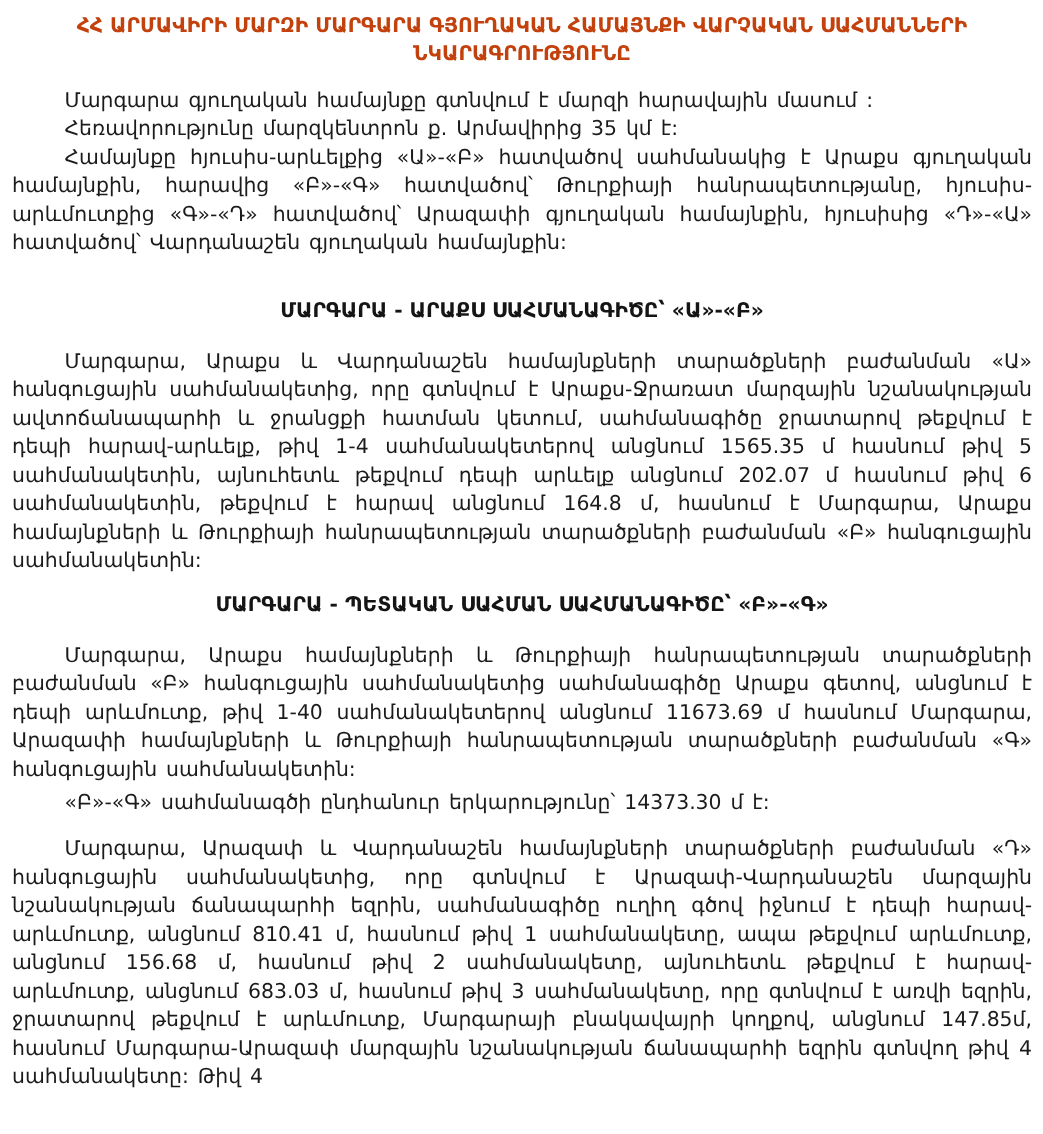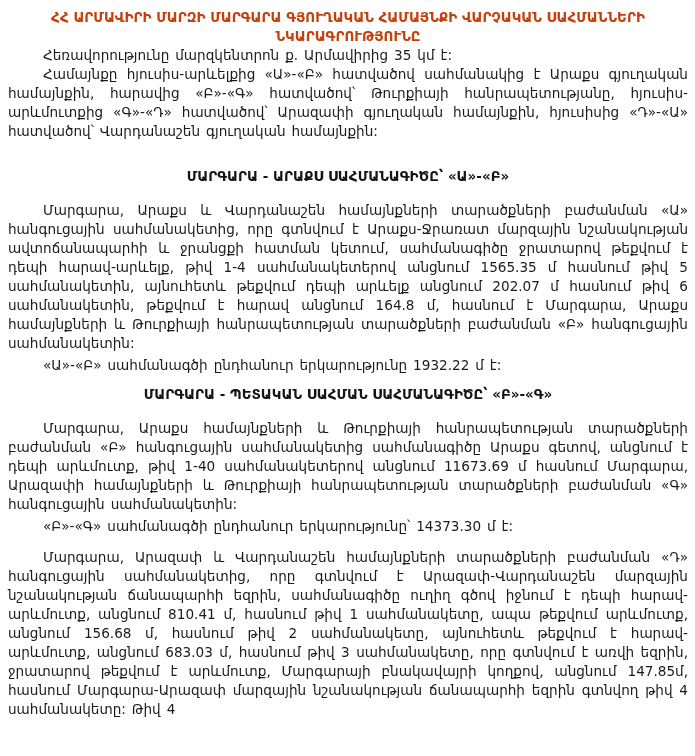--- a/index.html
+++ b/index.html
@@ -51,30 +51,30 @@
   .p-length  { margin-top: 3px; }
   .p-last    { margin-top: 12px; }
 </style>
 </head>
 <body>
 
 <div class="page">
 
   <h1 class="doc-title">ՀՀ ԱՐՄԱՎԻՐԻ ՄԱՐԶԻ ՄԱՐԳԱՐԱ ԳՅՈՒՂԱԿԱՆ ՀԱՄԱՅՆՔԻ ՎԱՐՉԱԿԱՆ ՍԱՀՄԱՆՆԵՐԻ ՆԿԱՐԱԳՐՈՒԹՅՈՒՆԸ</h1>
 
+  <p class="para intro-first">Մարգարա գյուղական համայնքը գտնվում է մարզի հարավային մասում :</p>
 
   <p class="para">Հեռավորությունը մարզկենտրոն ք. Արմավիրից 35 կմ է:</p>
 
   <p class="para">Համայնքը հյուսիս-արևելքից «Ա»-«Բ» հատվածով սահմանակից է Արաքս գյուղական համայնքին, հարավից «Բ»-«Գ» հատվածով՝ Թուրքիայի հանրապետությանը, հյուսիս-արևմուտքից «Գ»-«Դ» հատվածով՝ Արազափի գյուղական համայնքին, հյուսիսից «Դ»-«Ա» հատվածով՝ Վարդանաշեն գյուղական համայնքին:</p>
 
   <h2 class="section-heading h-araks">ՄԱՐԳԱՐԱ - ԱՐԱՔՍ ՍԱՀՄԱՆԱԳԻԾԸ՝ «Ա»-«Բ»</h2>
 
   <p class="para p-after-heading">Մարգարա, Արաքս և Վարդանաշեն համայնքների տարածքների բաժանման «Ա» հանգուցային սահմանակետից, որը գտնվում է Արաքս-Ջրառատ մարզային նշանակության ավտոճանապարհի և ջրանցքի հատման կետում, սահմանագիծը ջրատարով թեքվում է դեպի հարավ-արևելք, թիվ 1-4 սահմանակետերով անցնում 1565.35 մ հասնում թիվ 5 սահմանակետին, այնուհետև թեքվում դեպի արևելք անցնում 202.07 մ հասնում թիվ 6 սահմանակետին, թեքվում է հարավ անցնում 164.8 մ, հասնում է Մարգարա, Արաքս համայնքների և Թուրքիայի հանրապետության տարածքների բաժանման «Բ» հանգուցային սահմանակետին:</p>
 
-  <p class="para p-length">«Ա»-«Բ» սահմանագծի ընդհանուր երկարությունը 1932.22 մ է:</p>
 
   <h2 class="section-heading h-petakan">ՄԱՐԳԱՐԱ - ՊԵՏԱԿԱՆ ՍԱՀՄԱՆ ՍԱՀՄԱՆԱԳԻԾԸ՝ «Բ»-«Գ»</h2>
 
   <p class="para p-after-heading">Մարգարա, Արաքս համայնքների և Թուրքիայի հանրապետության տարածքների բաժանման «Բ» հանգուցային սահմանակետից սահմանագիծը Արաքս գետով, անցնում է դեպի արևմուտք, թիվ 1-40 սահմանակետերով անցնում 11673.69 մ հասնում Մարգարա, Արազափի համայնքների և Թուրքիայի հանրապետության տարածքների բաժանման «Գ» հանգուցային սահմանակետին:</p>
 
   <p class="para p-length">«Բ»-«Գ» սահմանագծի ընդհանուր երկարությունը՝ 14373.30 մ է:</p>
 
 
   <p class="para p-last">Մարգարա, Արազափ և Վարդանաշեն համայնքների տարածքների բաժանման «Դ» հանգուցային սահմանակետից, որը գտնվում է Արազափ-Վարդանաշեն մարզային նշանակության ճանապարհի եզրին, սահմանագիծը ուղիղ գծով իջնում է դեպի հարավ-արևմուտք, անցնում 810.41 մ, հասնում թիվ 1 սահմանակետը, ապա թեքվում արևմուտք, անցնում 156.68 մ, հասնում թիվ 2 սահմանակետը, այնուհետև թեքվում է հարավ-արևմուտք, անցնում 683.03 մ, հասնում թիվ 3 սահմանակետը, որը գտնվում է առվի եզրին, ջրատարով թեքվում է արևմուտք, Մարգարայի բնակավայրի կողքով, անցնում 147.85մ, հասնում Մարգարա-Արազափ մարզային նշանակության ճանապարհի եզրին գտնվող թիվ 4 սահմանակետը: Թիվ 4</p>
 

